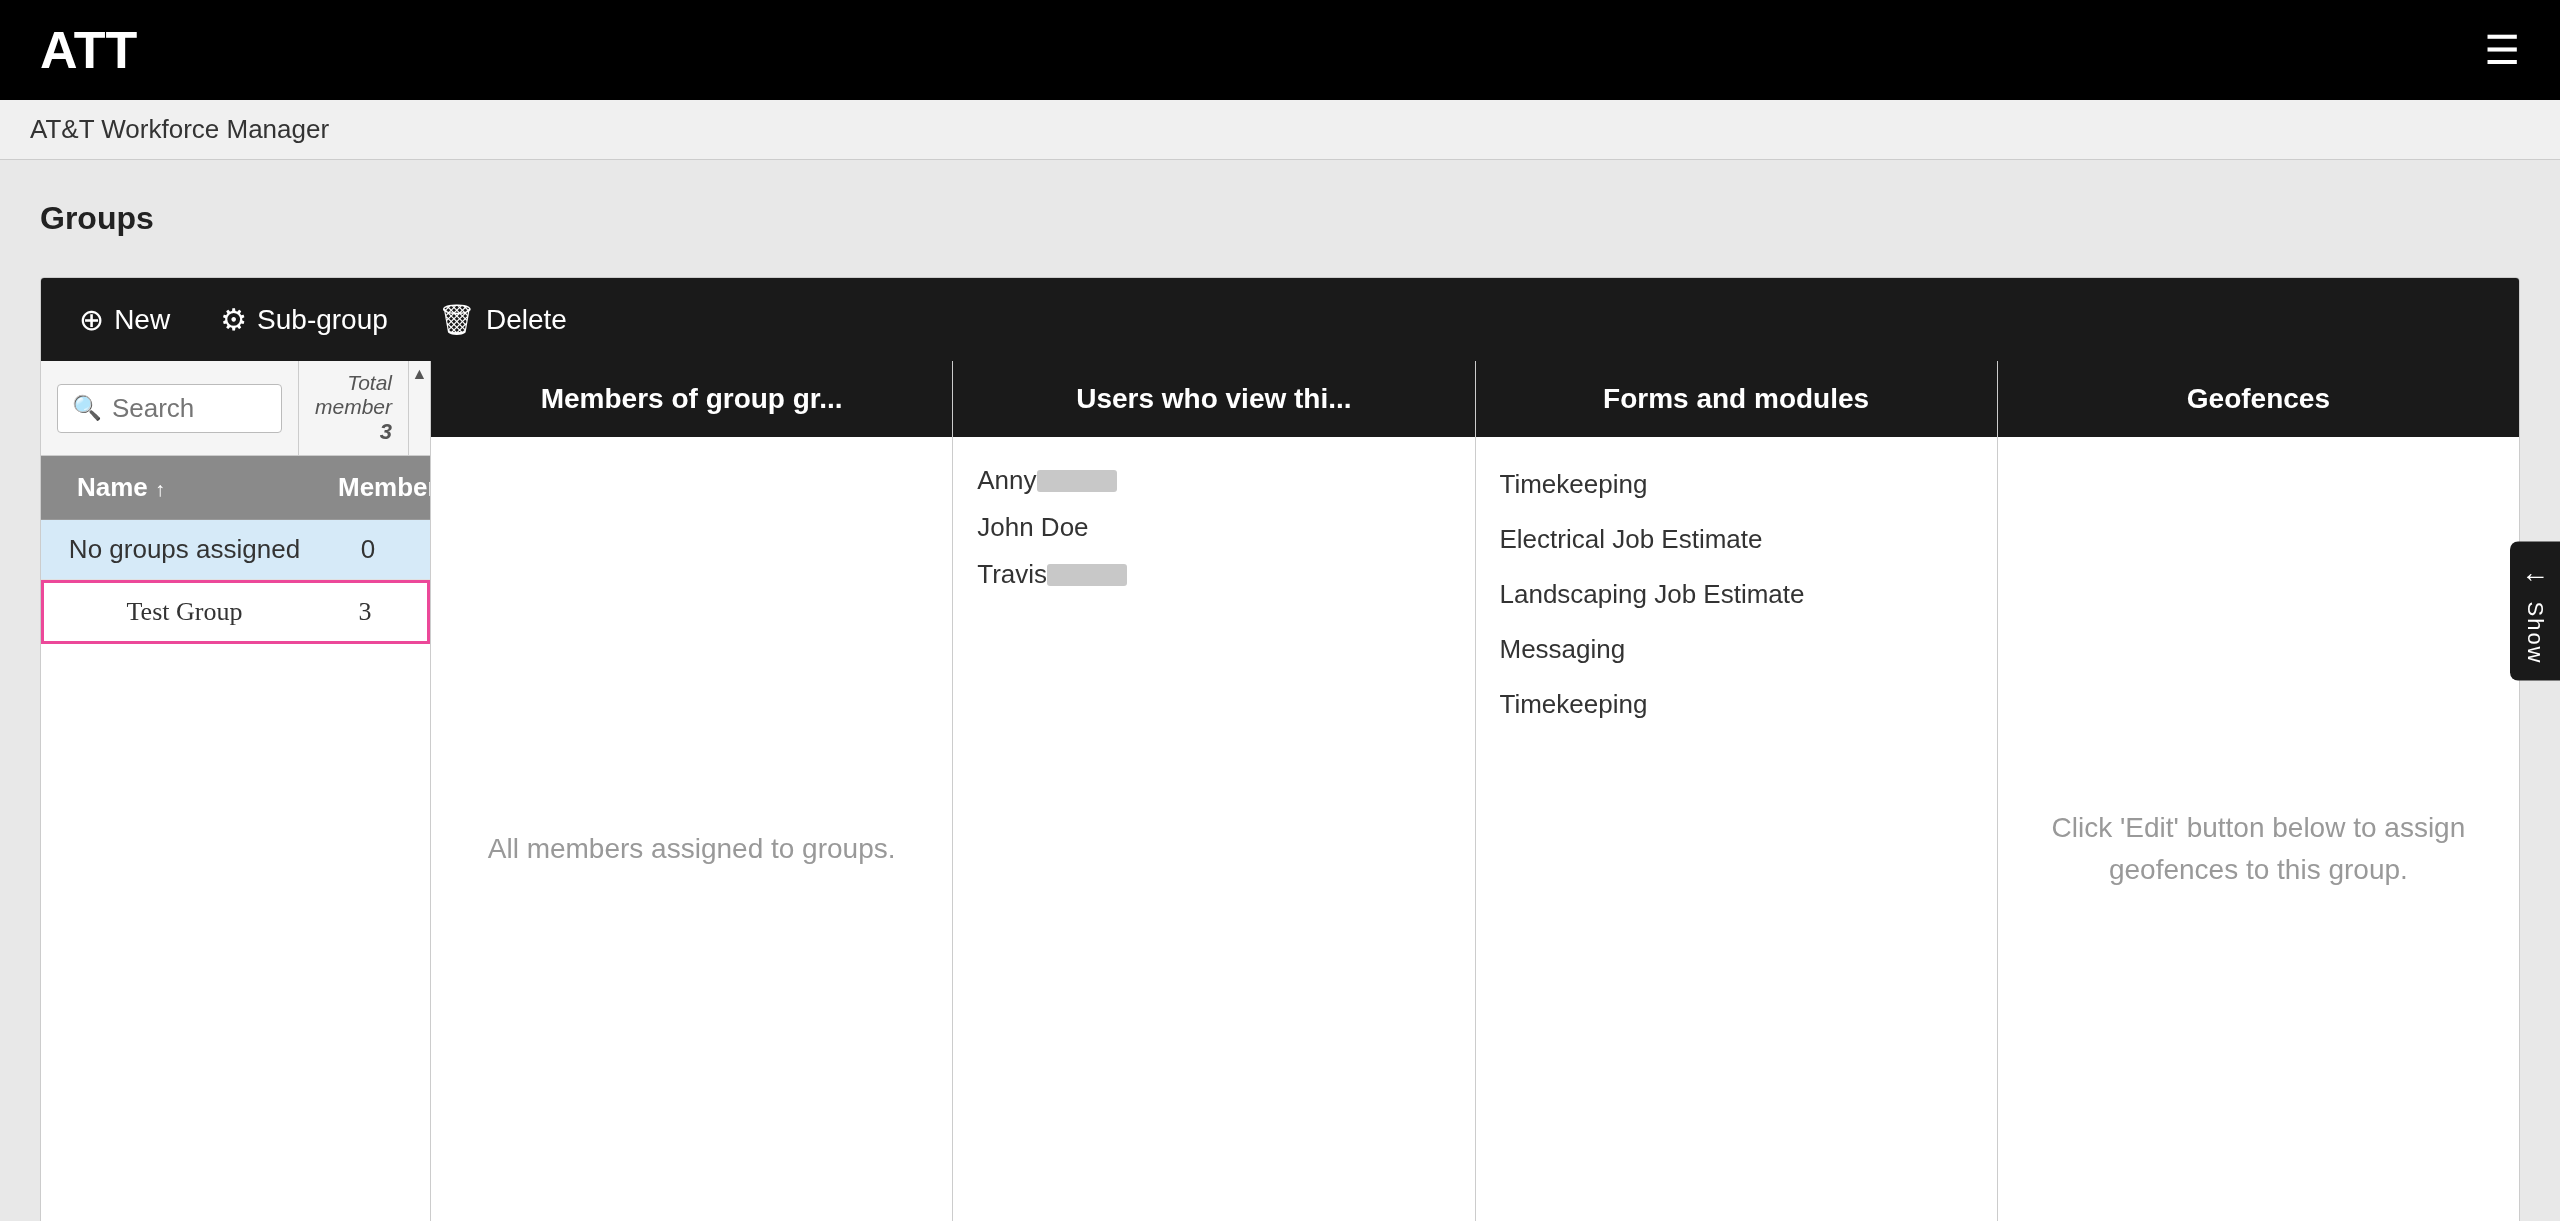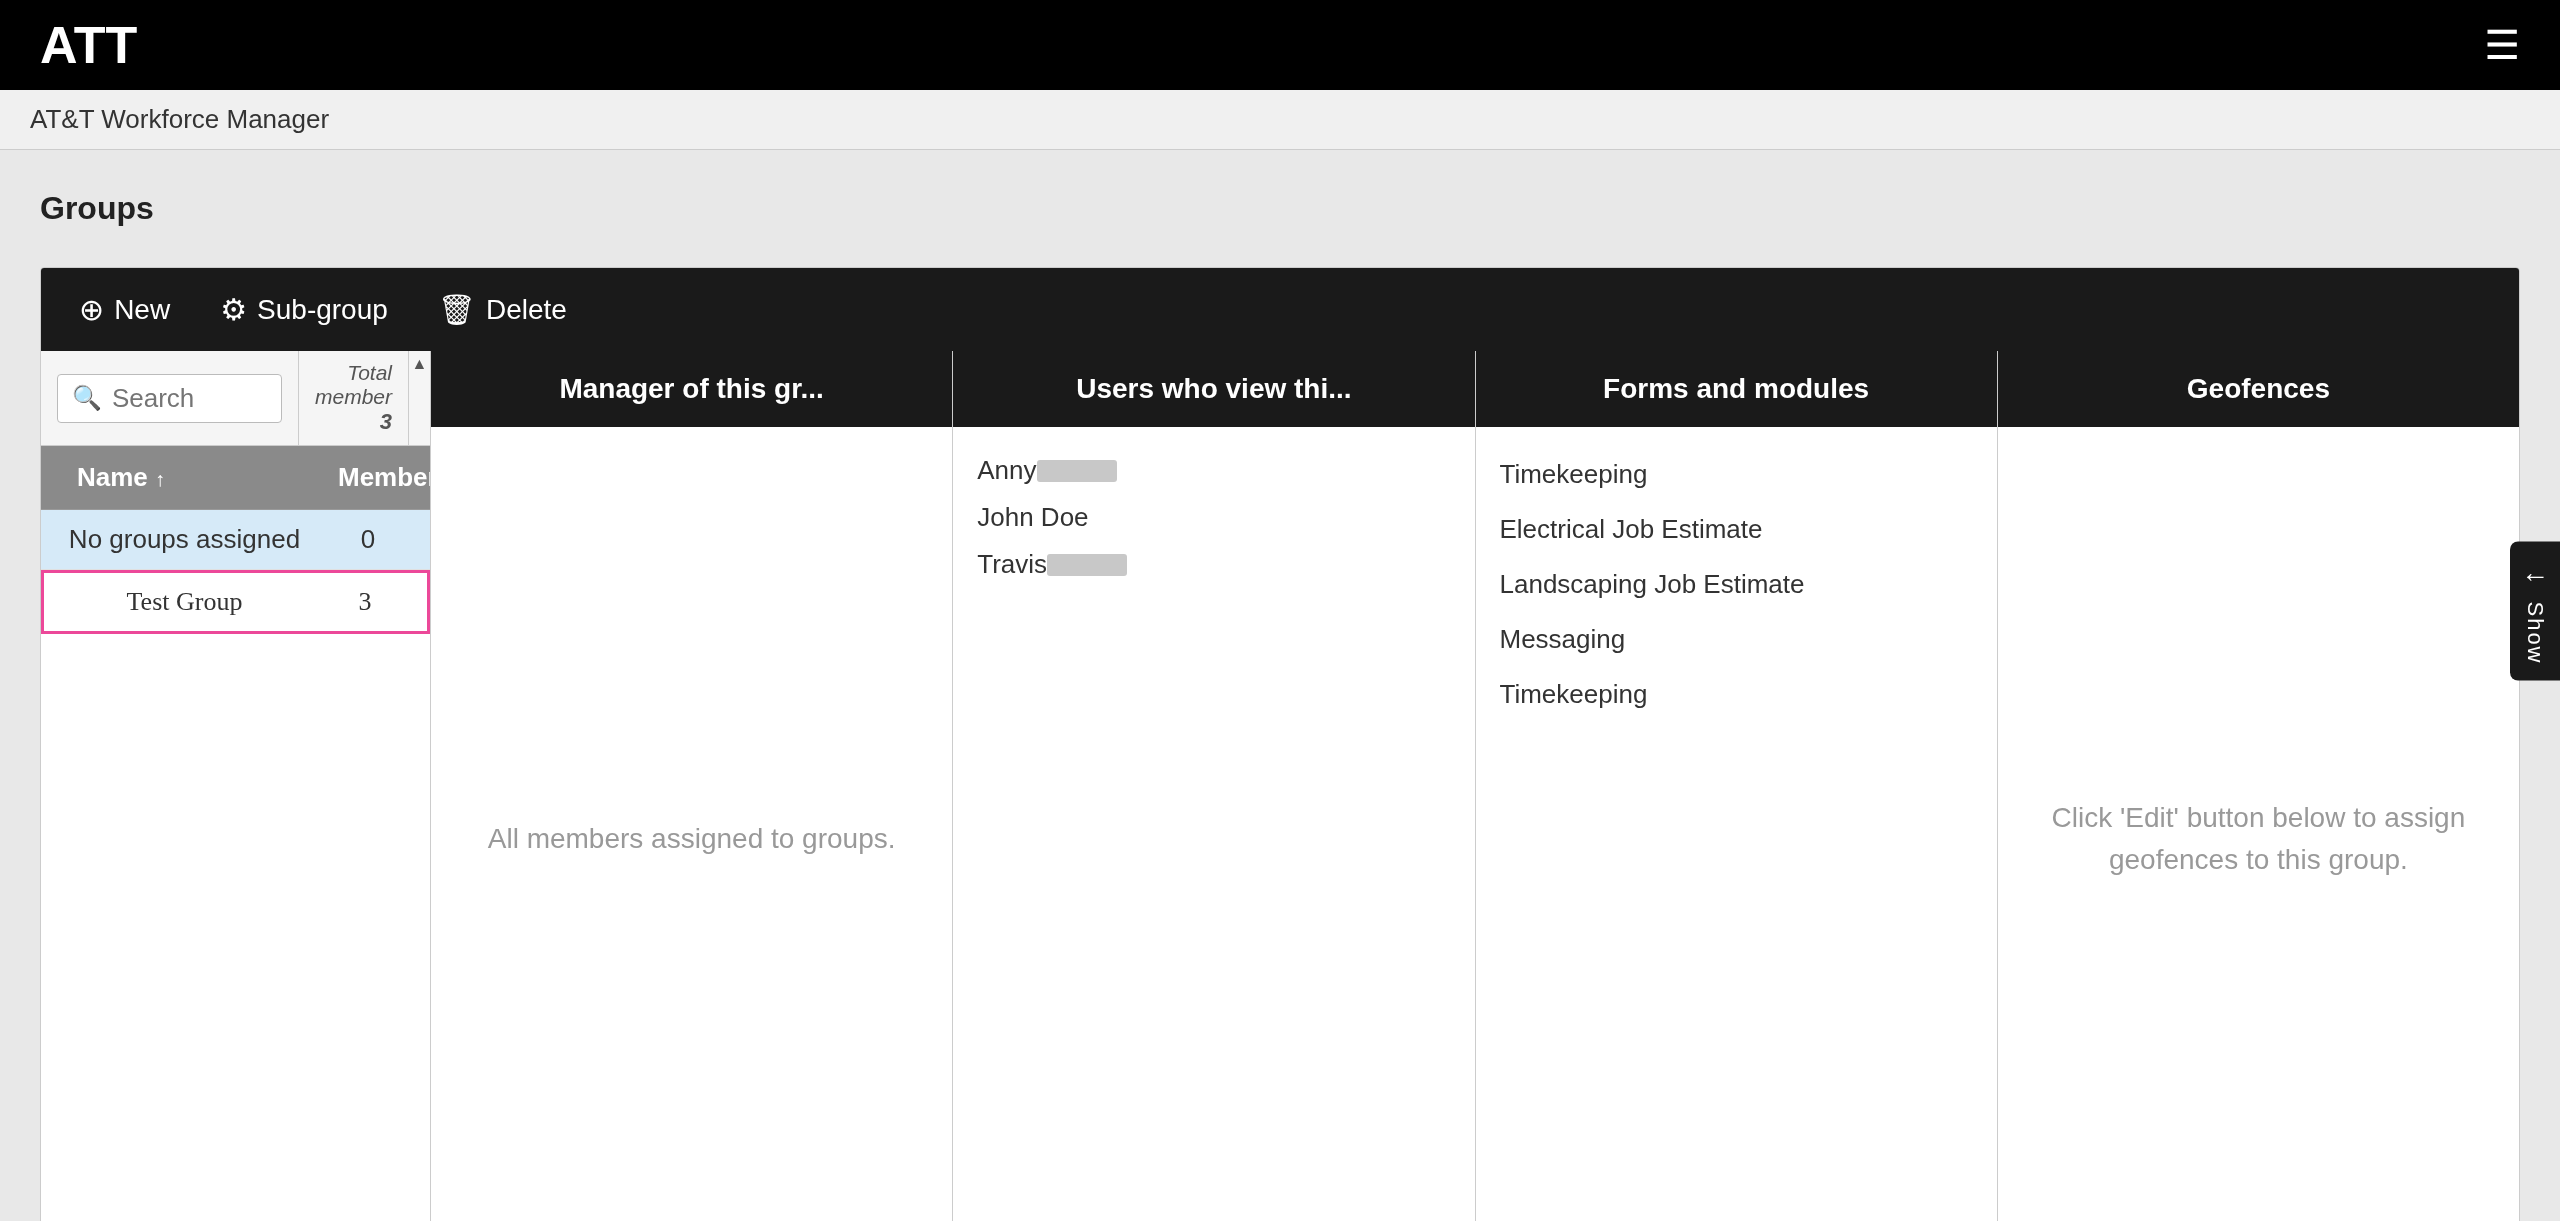--- a/index.html
+++ b/index.html
@@ -1,21 +1,21 @@
 <!DOCTYPE html>
 <html><head>
   <meta charset="utf-8">
   <style>
     * { box-sizing: border-box; margin: 0; padding: 0; }
     body { font-family: Arial, sans-serif; background: #e8e8e8; width: 2560px; min-height: 1221px; }
 
     
     .top-nav {
       background: #000;
-      height: 90px;
+      height: 100px;
       display: flex;
       align-items: center;
       justify-content: space-between;
       padding: 0 40px;
     }
     .top-nav-title {
       color: #fff;
       font-size: 52px;
       font-weight: bold;
     }
@@ -352,21 +352,21 @@
 
         <div class="sidebar-hscroll">
           <span style="cursor:pointer;">◀</span>
           <span style="cursor:pointer;">▶</span>
         </div>
       </div>
 
       <div class="content-area">
 
         <div class="content-col">
-          <div class="col-header">Manager of this gr...</div>
+          <div class="col-header">Members of group gr...</div>
           <div class="col-body">
             <div class="col-body-center">All members assigned to groups.</div>
           </div>
         </div>
 
         <div class="content-col">
           <div class="col-header">Users who view thi...</div>
           <div class="col-body">
             <div class="user-item">
               <span>Anny</span>

